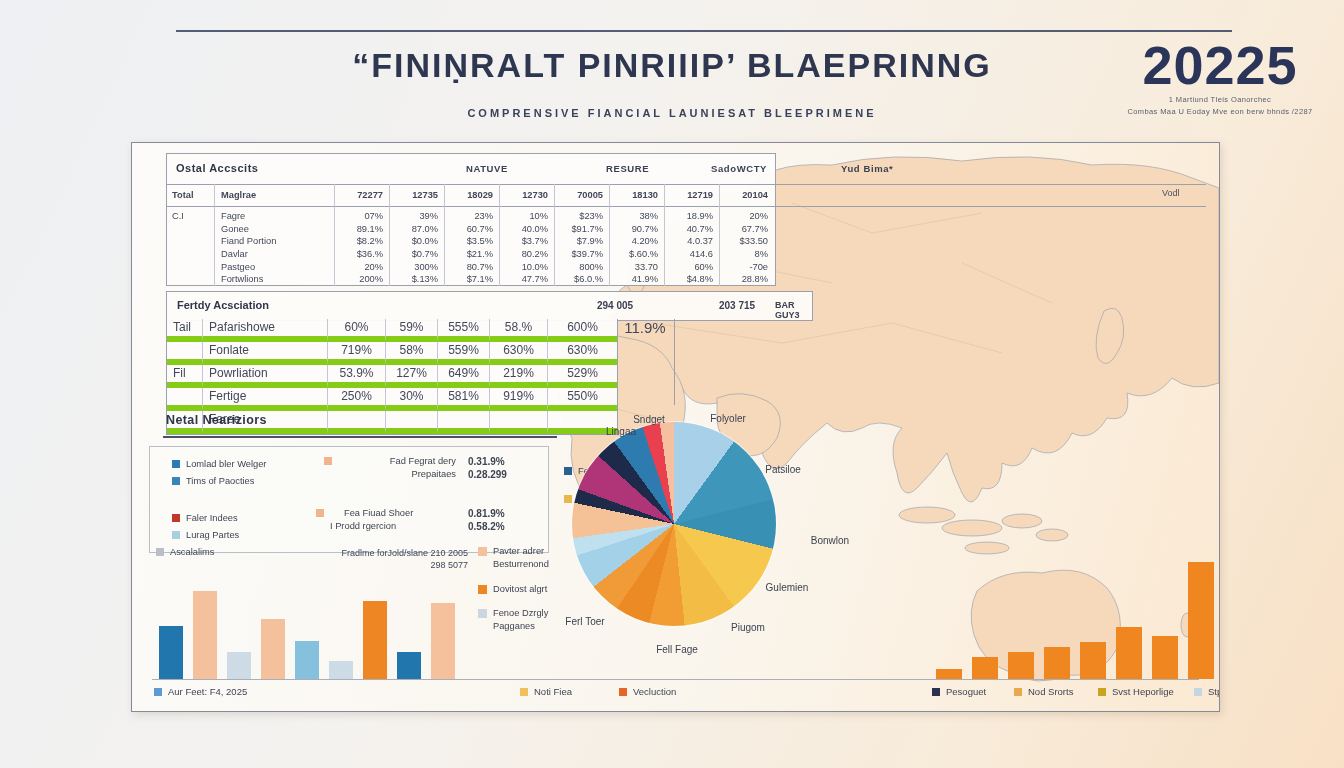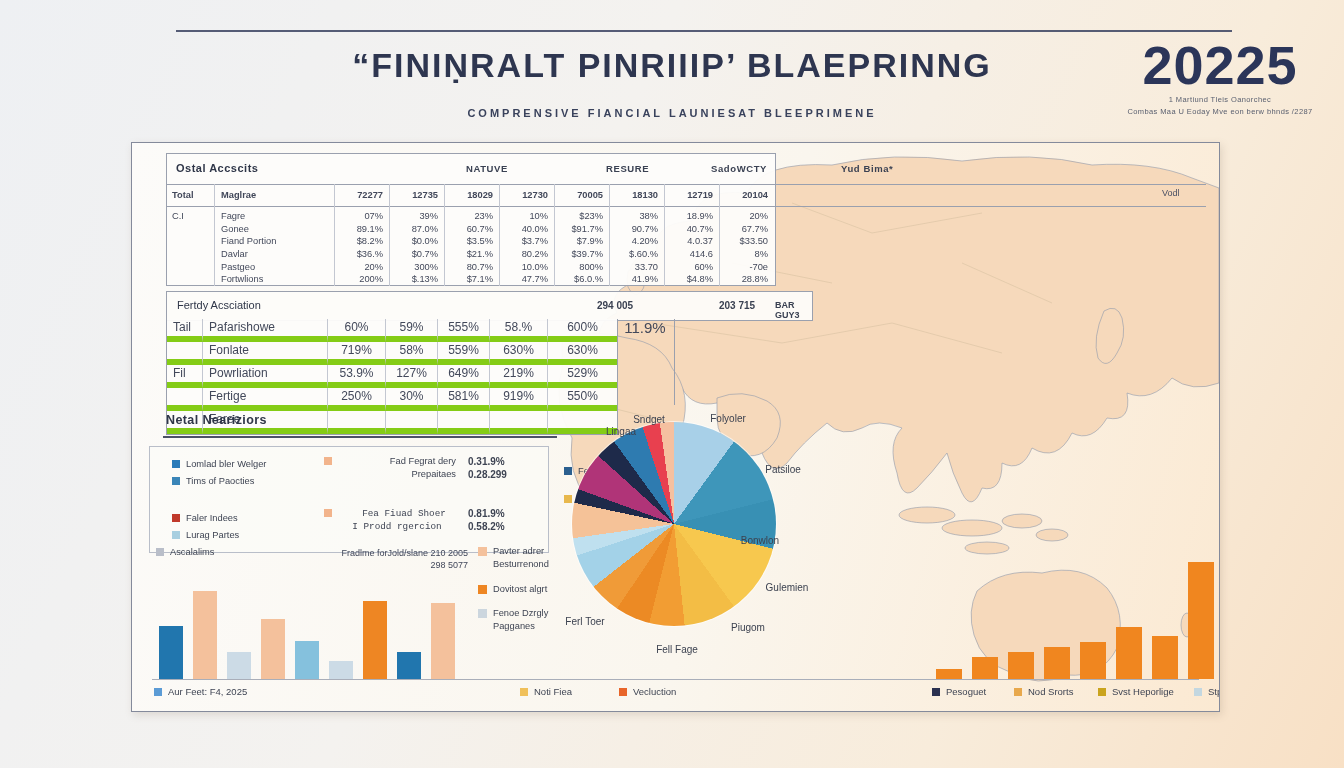--- a/index.html
+++ b/index.html
@@ -33,21 +33,21 @@
   .t1-grid .c{border-left:1px solid #c3c7d1;font-size:9.3px;color:#42485a;padding:4px 6px 0 6px;}
   .t1-grid .c:first-child{border-left:none;}
   .t1-grid.head{top:41px;height:22px;}
   .t1-grid.body{top:63px;height:78px;}
   .t1-grid .ln{height:12.7px;line-height:12.7px;white-space:nowrap;overflow:hidden;}
   .t1-grid .num{text-align:right;}
   .vodl{position:absolute;left:1030px;top:45px;font-size:9px;color:#4a5064;}
   
   .t2-titlerow{position:absolute;left:34px;top:148px;width:645px;height:28px;background:rgba(253,252,249,.95);
     border:1px solid #9aa0ae;font-size:11px;color:#2f3648;}
-  .t2-titlerow .tt{position:absolute;left:10px;top:7px;font-weight:normal;}
+  .t2-titlerow .tt{position:absolute;left:10px;top:7px;font-weight:bold;}
   .t2-titlerow .tv{position:absolute;top:8px;font-size:10px;font-weight:bold;color:#3a4152;}
   .t2-grid{position:absolute;left:34px;top:176px;width:450px;background:rgba(253,252,250,.96);
     border-left:1px solid #9aa0ae;border-right:1px solid #9aa0ae;border-bottom:1px solid #9aa0ae;
     display:grid;grid-template-columns:35px 125px 58px 52px 52px 58px 70px;}
   .t2-grid .c{border-left:1px solid #c3c7d1;border-bottom:6px solid #84cc16;height:17px;line-height:17px;
     font-size:12px;color:#42485a;padding:0 6px;white-space:nowrap;overflow:hidden;}
   .t2-grid .c.first{border-left:none;}
   .t2-grid .num{text-align:center;}
   .t2-side{position:absolute;left:484px;top:176px;width:58px;height:86px;border-right:1px solid #9aa0ae;border-left:none;}
   .t2-side .val{position:absolute;left:0;top:0;width:100%;text-align:center;font-size:15px;color:#42485a;line-height:17px;}
@@ -264,21 +264,21 @@
         <div class="li" style="left: 22px; top: 66px;"><div class="sq" style="display: inline-block; background: rgb(192, 57, 43);"></div><span>Faler Indees</span></div>
         <div class="li" style="left: 22px; top: 83px;"><div class="sq" style="display: inline-block; background: rgb(168, 207, 224);"></div><span>Lurag Partes</span></div>
         <div class="li m-lines" style="left: 188px; top: 8px; text-align: right; width: 118px;">
           <div style="padding-left: 14px; position: relative;">Fad Fegrat dery<div class="sq" style="position: absolute; left: -14px; top: 2px; background: rgb(242, 180, 140);"></div></div>
           <div>Prepaitaes</div>
         </div>
         <div class="m-nums" style="left: 318px; top: 8px;">
           <div>0.31.9%</div>
           <div>0.28.299</div>
         </div>
-        <div class="li m-lines" style="left: 188px; top: 60px; text-align: center; width: 118px; font-family: Liberation Mono, monospace;">
+        <div class="li m-lines" style="left: 180px; top: 60px; text-align: left; width: 118px;">
           <div style="padding-left: 14px; position: relative;">Fea Fiuad Shoer<div class="sq" style="position: absolute; left: -14px; top: 2px; background: rgb(242, 180, 140);"></div></div>
           <div>I Prodd rgercion</div>
         </div>
         <div class="m-nums" style="left: 318px; top: 60px;">
           <div>0.81.9%</div>
           <div>0.58.2%</div>
         </div>
       </div>
     <div id="m-col3">
         <div class="li m-lines" style="left: 432px; top: 322px;">
@@ -322,21 +322,21 @@
         <div class="bar" style="left: 231px; top: 458px; width: 24px; height: 78px; background: rgb(238, 134, 35);"></div>
         <div class="bar" style="left: 265px; top: 509px; width: 24px; height: 27px; background: rgb(33, 118, 174);"></div>
         <div class="bar" style="left: 299px; top: 460px; width: 24px; height: 76px; background: rgb(244, 193, 156);"></div>
       </div>
     <div class="pie" id="pie" style="background: conic-gradient(rgb(168, 208, 232) 0deg, rgb(168, 208, 232) 36deg, rgb(62, 150, 186) 36deg, rgb(62, 150, 186) 76deg, rgb(56, 144, 180) 76deg, rgb(56, 144, 180) 104deg, rgb(247, 200, 78) 104deg, rgb(247, 200, 78) 144deg, rgb(243, 189, 69) 144deg, rgb(243, 189, 69) 174deg, rgb(242, 157, 51) 174deg, rgb(242, 157, 51) 194deg, rgb(236, 138, 36) 194deg, rgb(236, 138, 36) 214deg, rgb(240, 155, 56) 214deg, rgb(240, 155, 56) 232deg, rgb(163, 210, 232) 232deg, rgb(163, 210, 232) 252deg, rgb(191, 224, 239) 252deg, rgb(191, 224, 239) 262deg, rgb(245, 194, 152) 262deg, rgb(245, 194, 152) 282deg, rgb(30, 42, 74) 282deg, rgb(30, 42, 74) 290deg, rgb(176, 52, 120) 290deg, rgb(176, 52, 120) 312deg, rgb(30, 42, 74) 312deg, rgb(30, 42, 74) 324deg, rgb(46, 123, 176) 324deg, rgb(46, 123, 176) 342deg, rgb(232, 64, 79) 342deg, rgb(232, 64, 79) 352deg, rgb(245, 192, 160) 352deg, rgb(245, 192, 160) 360deg);"></div>
     <div id="pie-labels">
         <div class="pie-label" style="left: 517px; top: 276px;">Sndget</div>
         <div class="pie-label" style="left: 596px; top: 275px;">Folyoler</div>
         <div class="pie-label" style="left: 489px; top: 288px;">Lingaa</div>
         <div class="pie-label" style="left: 651px; top: 326px;">Patsiloe</div>
-        <div class="pie-label" style="left: 628px; top: 397px;">Bonwlon</div>
+        <div class="pie-label" style="left: 698px; top: 397px;">Bonwlon</div>
         <div class="pie-label" style="left: 655px; top: 444px;">Gulemien</div>
         <div class="pie-label" style="left: 616px; top: 484px;">Piugom</div>
         <div class="pie-label" style="left: 545px; top: 506px;">Fell Fage</div>
         <div class="pie-label" style="left: 453px; top: 478px;">Ferl Toer</div>
       </div>
     <div id="bars-right">
         <div class="bar" style="left: 804px; top: 526px; width: 26px; height: 10px; background: rgb(240, 134, 31);"></div>
         <div class="bar" style="left: 840px; top: 514px; width: 26px; height: 22px; background: rgb(240, 134, 31);"></div>
         <div class="bar" style="left: 876px; top: 509px; width: 26px; height: 27px; background: rgb(240, 134, 31);"></div>
         <div class="bar" style="left: 912px; top: 504px; width: 26px; height: 32px; background: rgb(240, 134, 31);"></div>

